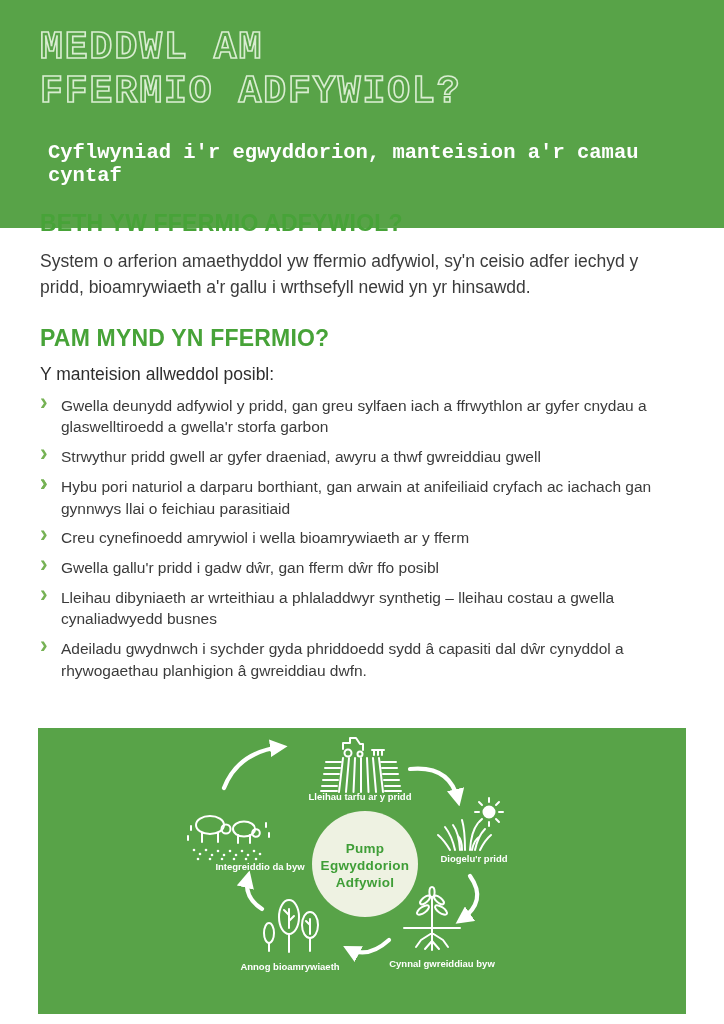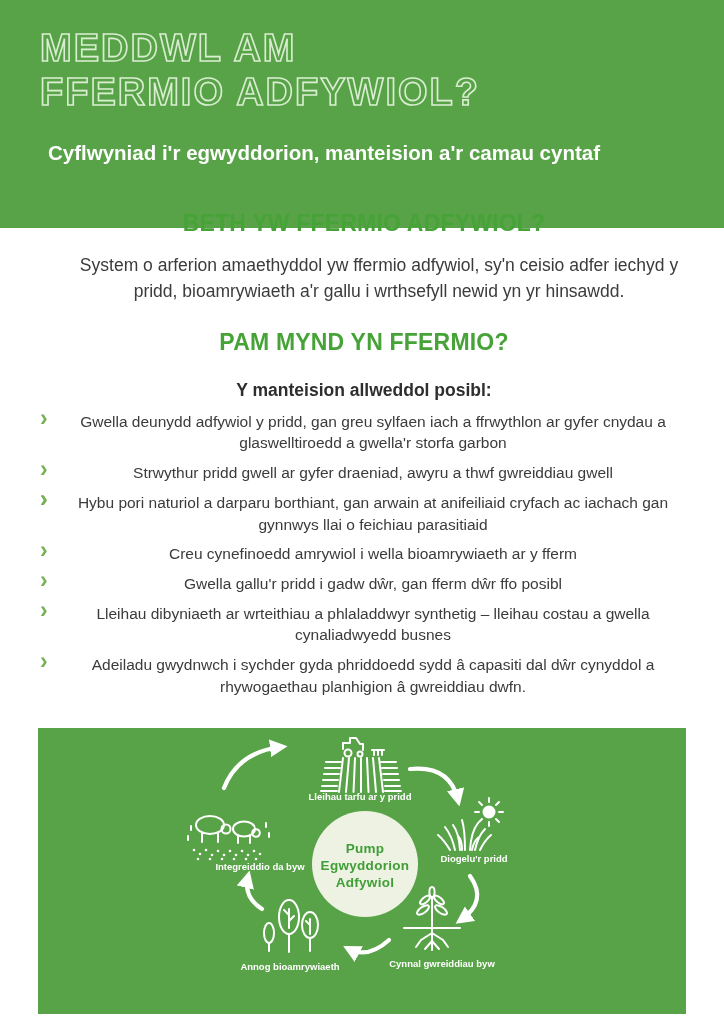--- a/index.html
+++ b/index.html
@@ -7,32 +7,32 @@
     --heading-green:#47a338;
     --chev-green:#76b254;
     --pale:#eef2e2;
     --body:#3b3b3b;
   }
   html,body{margin:0;padding:0;background:#fff;}
   body{font-family:"Liberation Sans", sans-serif;}
   .page{position:relative;width:724px;height:1024px;background:#fff;overflow:hidden;}
 
   
-  .hero{position:absolute;left:0;top:0;width:724px;height:228px;background:var(--green);}
+  .hero{position:absolute;left:0;top:0;width:724px;height:228px;background:var(--green);font-family:Liberation Mono, monospace;}
   .hero-title{position:absolute;left:40px;top:26px;margin:0;font-size:38px;font-weight:bold;
     letter-spacing:2px;line-height:1.16;color:transparent;
     -webkit-text-stroke:1.6px #d9edd1;text-stroke:1.6px #d9edd1;}
   .hero-title .line{display:block;}
   .hero-sub{position:absolute;left:40px;top:133px;margin:8px;font-size:20.5px;font-weight:bold;color:#ffffff;}
 
   
-  .content{position:absolute;left:40px;top:186px;width:648px;height:542px;overflow:hidden;text-align:center;}
+  .content{position:absolute;left:40px;top:186px;width:648px;height:542px;overflow:hidden;}
   h2.sec{color:var(--heading-green);font-size:23px;font-weight:bold;margin:24px 0 12px;letter-spacing:.2px;}
-  .body-text{font-size:17.5px;color:var(--body);line-height:1.48;margin:16px;width:646px;}
-  .benefits-intro{font-size:17.5px;font-weight:bold;color:#2e2e2e;margin:24px 0 10px;}
+  .body-text{font-size:17.5px;color:var(--body);line-height:1.48;margin:0;width:646px;}
+  .benefits-intro{font-size:17.5px;font-weight:normal;color:#2e2e2e;margin:12px 0 10px;}
   ul.benefits{list-style:none;margin:0;padding:0;}
   ul.benefits li{position:relative;padding-left:21px;width:624px;font-size:15.5px;line-height:1.4;
     color:var(--body);margin-bottom:8px;}
   .chev{position:absolute;left:0;top:-4px;color:var(--chev-green);font-size:23px;font-weight:bold;line-height:1;}
 
   
   .panel{position:absolute;left:38px;top:728px;width:648px;height:286px;background:var(--green);}
   .panel svg{display:block;}
   .nlabel{fill:#ffffff;font-size:9.5px;font-weight:bold;text-anchor:middle;
     font-family:"Liberation Sans",sans-serif;}

